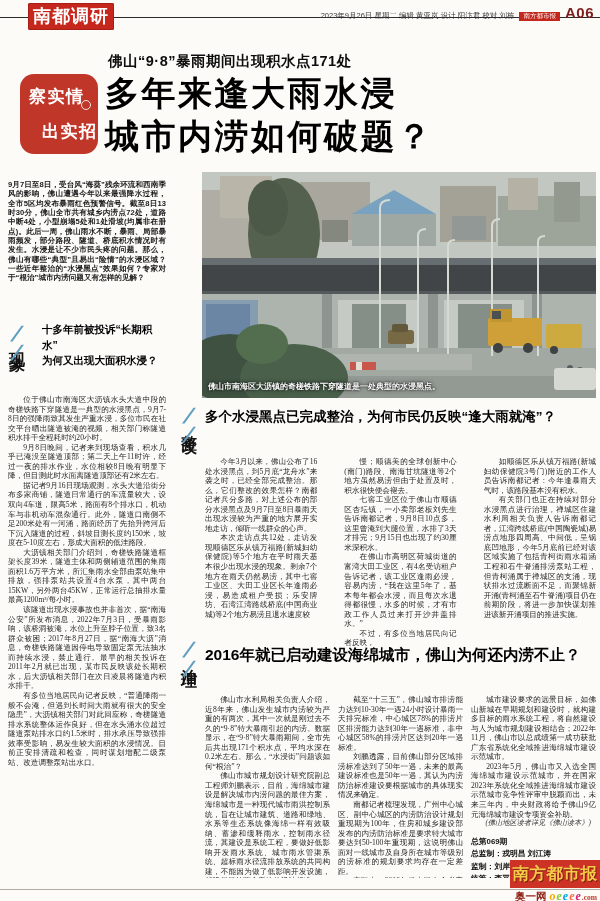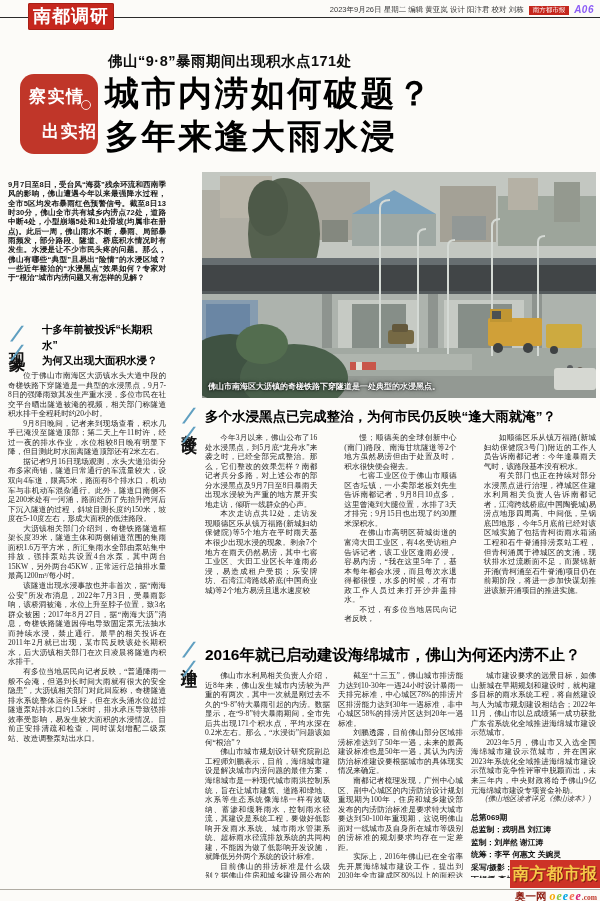--- a/index.html
+++ b/index.html
@@ -7,38 +7,38 @@
           font-family:"Liberation Sans", sans-serif; overflow:hidden; color:#222; }
 
   
   .header-rule { position:absolute; top:17px; left:0; width:600px; border-top:1.5px solid #2b2b2b; }
   .masthead { position:absolute; left:28px; top:3px; width:86px; height:27px; background:#c5271d;
               color:#fff; font-weight:900; font-size:18px; text-align:center; line-height:27px;
               letter-spacing:1px; border-radius:2px; box-shadow:0 0 0 1px #a81f16 inset; }
   .meta { position:absolute; right:6px; top:4px; display:flex; align-items:flex-end; gap:5px; }
   .meta-text { font-size:7.5px; color:#3a3a3a; }
   .badge { background:#c5271d; color:#fff; font-size:6.5px; padding:1.5px 4px; line-height:1; }
-  .pageno { font-size:10px; font-weight:900; color:#8b5cf6; letter-spacing:.5px;font-style:italic; }
+  .pageno { font-size:15px; font-weight:900; color:#7f1d1d; letter-spacing:.5px; }
 
   
   .stamp { position:absolute; left:20px; top:74px; width:78px; height:80px; background:#c03629;
            border-radius:14px; color:#fff; box-sizing:border-box; padding:11px 0 0 9px; }
   .stamp .l1 { font-size:17px; font-weight:900; letter-spacing:1.5px; }
   .stamp .l2 { font-size:17px; font-weight:900; margin-top:12px; margin-left:13px; letter-spacing:1.5px; }
   .stamp .seal { position:absolute; right:7px; top:26px; width:8px; height:8px;
                  border:1px solid rgba(255,255,255,.85); border-radius:50%; }
   .kicker { position:absolute; left:108px; top:52px; font-size:14.5px; font-weight:700; color:#0d0d0d; letter-spacing:.5px; }
   .headline { position:absolute; left:105px; top:72px; font-size:34px; line-height:43px;
               font-weight:900; color:#000; letter-spacing:2.5px; }
 
   
   .intro { position:absolute; left:8px; top:180px; width:158px; font-size:7.6px; font-weight:700;
            line-height:9.35px; text-align:justify; color:#1b1b1b; }
   .serifbody { font-family:"Liberation Serif","DejaVu Serif",serif; font-size:7.6px; line-height:9.55px;
-               text-align:justify; color:#262626; }
+               text-align:justify; color:#262626;margin-top:24px; }
   .serifbody p, .para { margin:0; text-indent:2em; }
   .phen-body { position:absolute; left:8px; top:371px; width:158px; height:477px; overflow:hidden; }
 
   .marker { position:absolute; display:flex; flex-direction:column; align-items:center; gap:1px; }
   .marker .ch { writing-mode:vertical-rl; text-orientation:upright; font-family:"Liberation Serif",serif;
                 font-size:16px; font-weight:700; letter-spacing:3px; color:#111; line-height:1; }
   .marker .sl { color:#5f9fc0; font-size:13px; line-height:11px; transform:scaleX(1.4); font-weight:700; }
 
   .subhead { position:absolute; left:42px; top:322px; width:124px; font-size:10.5px; font-weight:800;
              line-height:15.5px; color:#000; }
@@ -87,22 +87,22 @@
   </div>
 
   <div class="stamp">
     <div class="l1">察实情</div>
     <div class="l2">出实招</div>
     <div class="seal"></div>
   </div>
 
   <div class="kicker">佛山“9·8”暴雨期间出现积水点171处</div>
   <div class="headline">
+    <div>多年来逢大雨水浸</div>
     <div>城市内涝如何破题？</div>
-    <div>多年来逢大雨水浸</div>
   </div>
 
   <div class="intro">9月7日至8日，受台风“海葵”残余环流和西南季风的影响，佛山遭遇今年以来最强降水过程，全市5区均发布暴雨红色预警信号。截至8日13时30分，佛山全市共有城乡内涝点72处，道路中断4处，小型崩塌5处和1处滑坡(均属非在册点)。此后一周，佛山雨水不断，暴雨、局部暴雨频发，部分路段、隧道、桥底积水情况时有发生。水浸是让不少市民头疼的问题。那么，佛山有哪些“典型”且易出“险情”的水浸区域？一些近年整治的“水浸黑点”效果如何？专家对于“根治”城市内涝问题又有怎样的见解？</div>
 
   <div class="photo">
     <svg viewBox="0 0 394 226" width="394" height="226">
       <rect width="394" height="226" fill="#c3c7c1"></rect>
 
       <rect x="0" y="18" width="58" height="70" fill="#aeaaa0"></rect>
       <rect x="18" y="4" width="52" height="42" fill="#b8b2a6"></rect>

